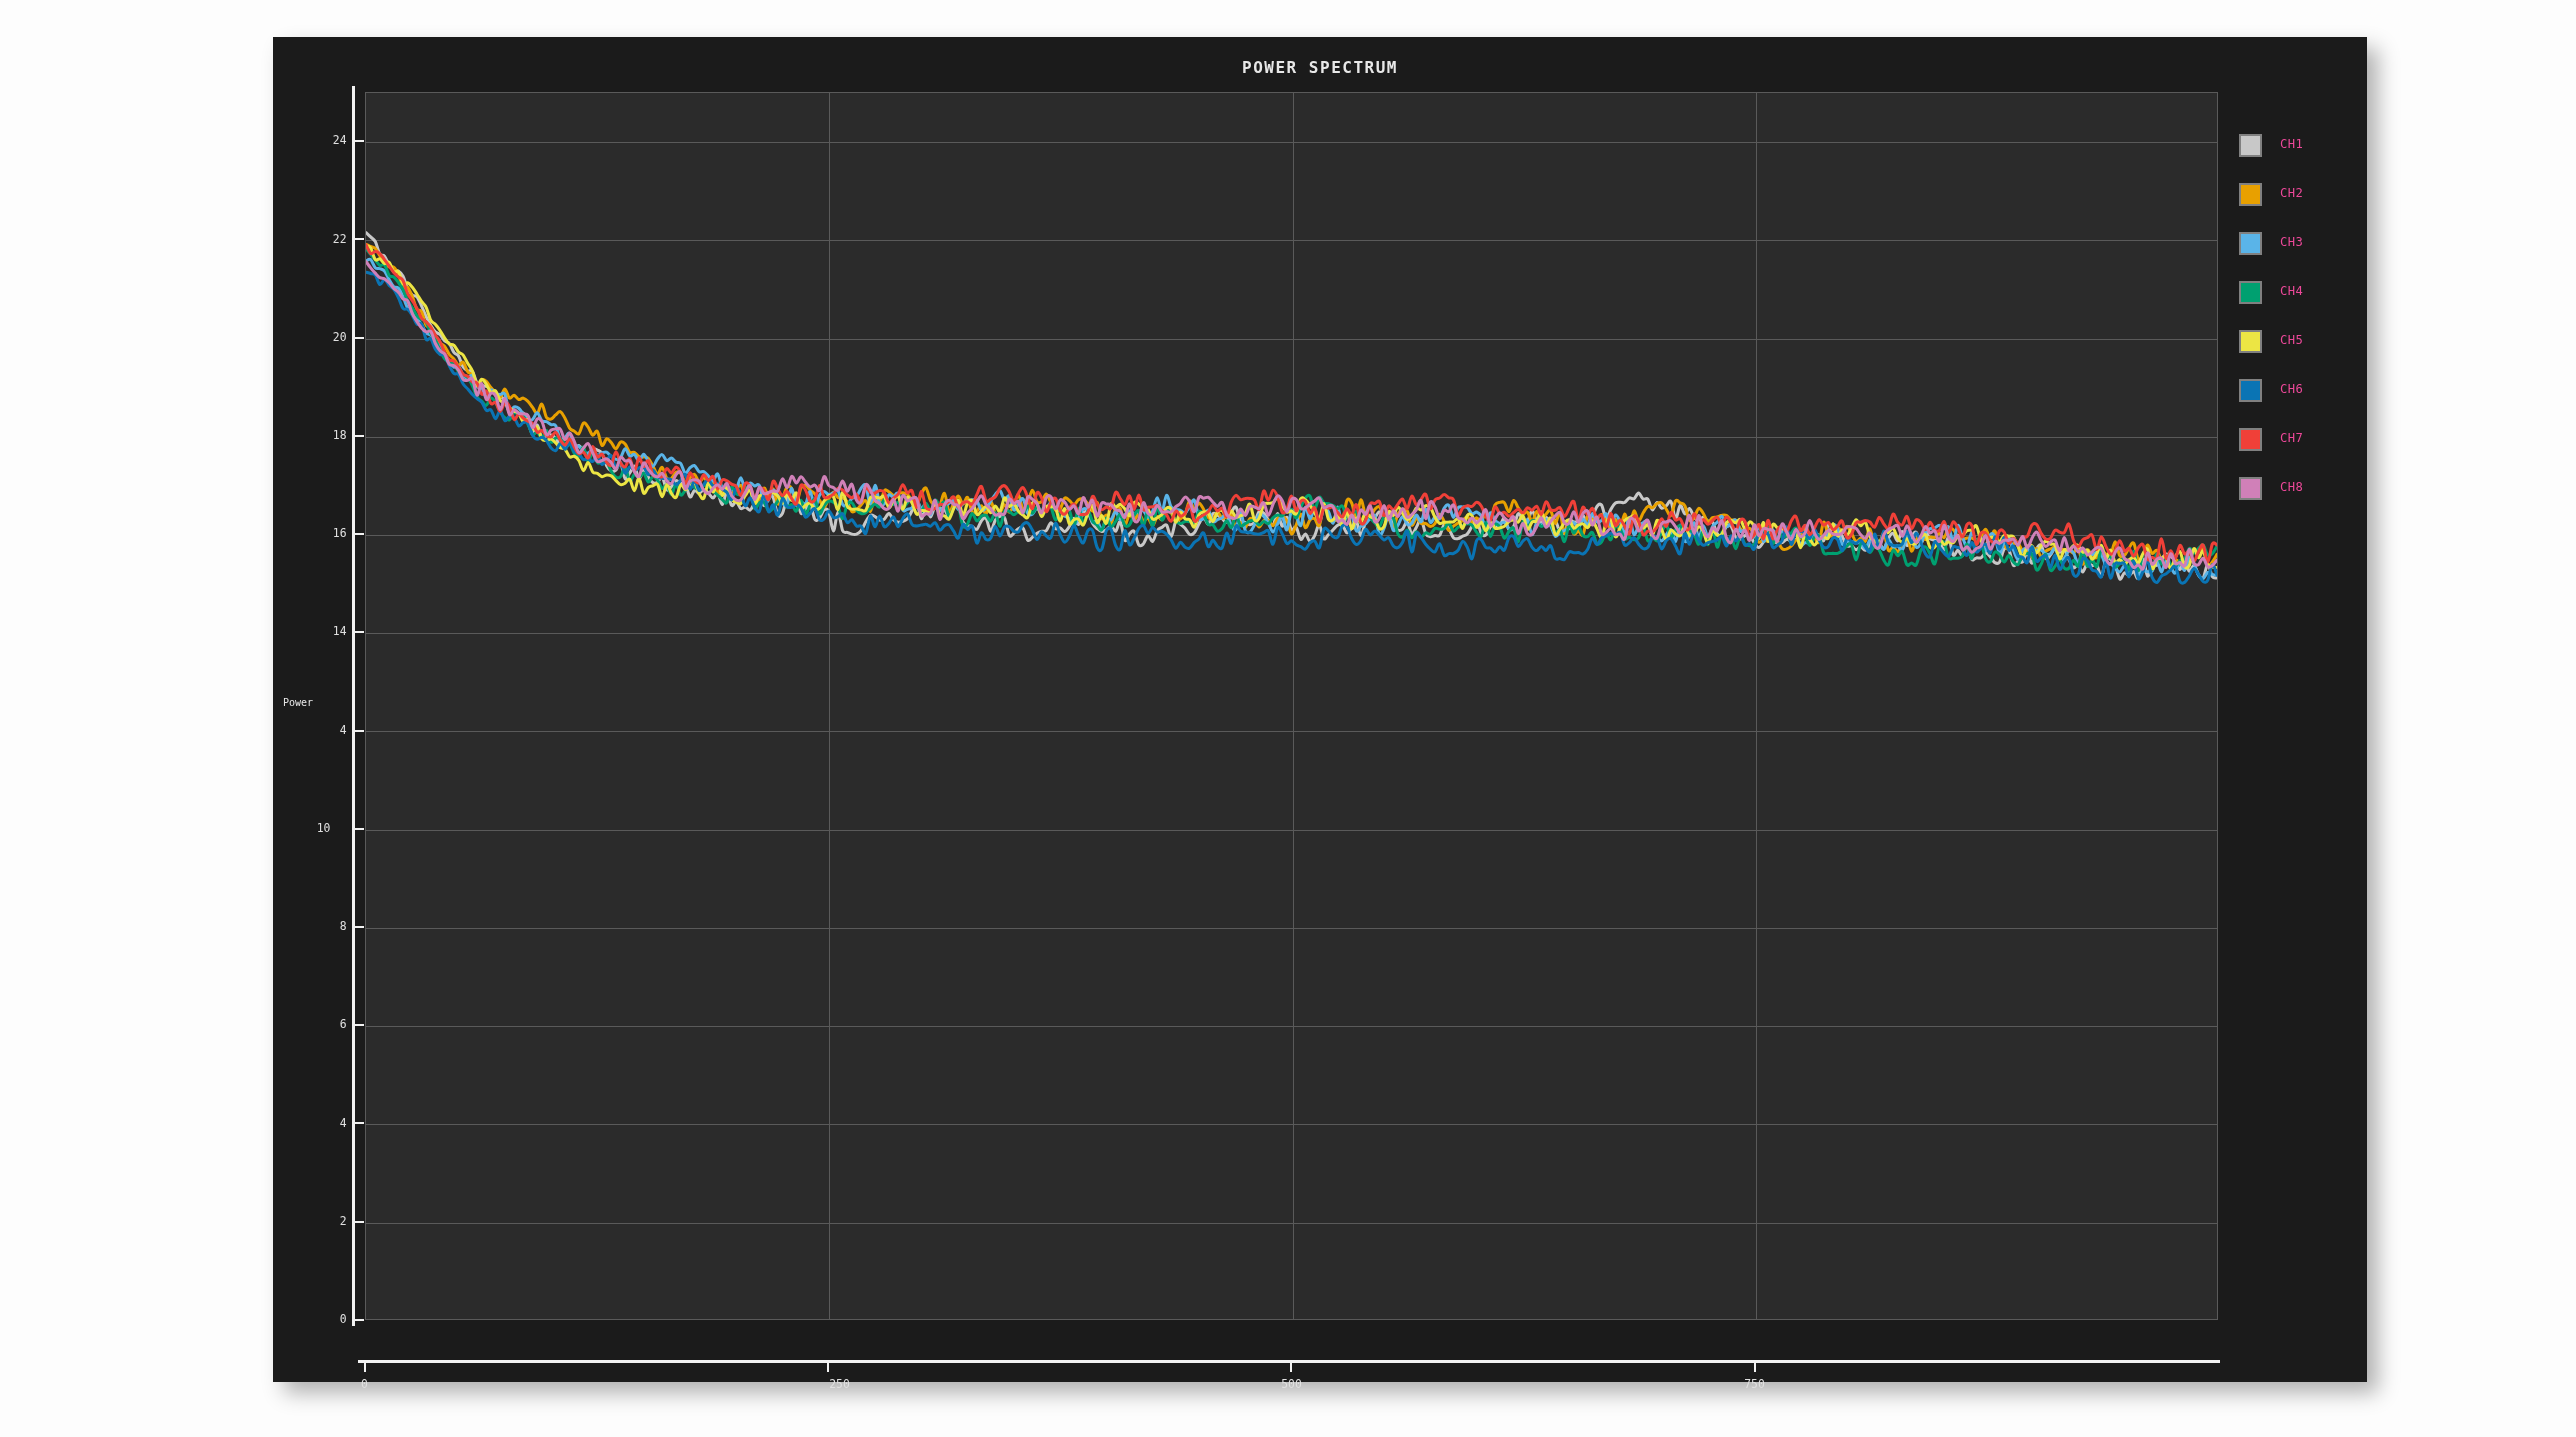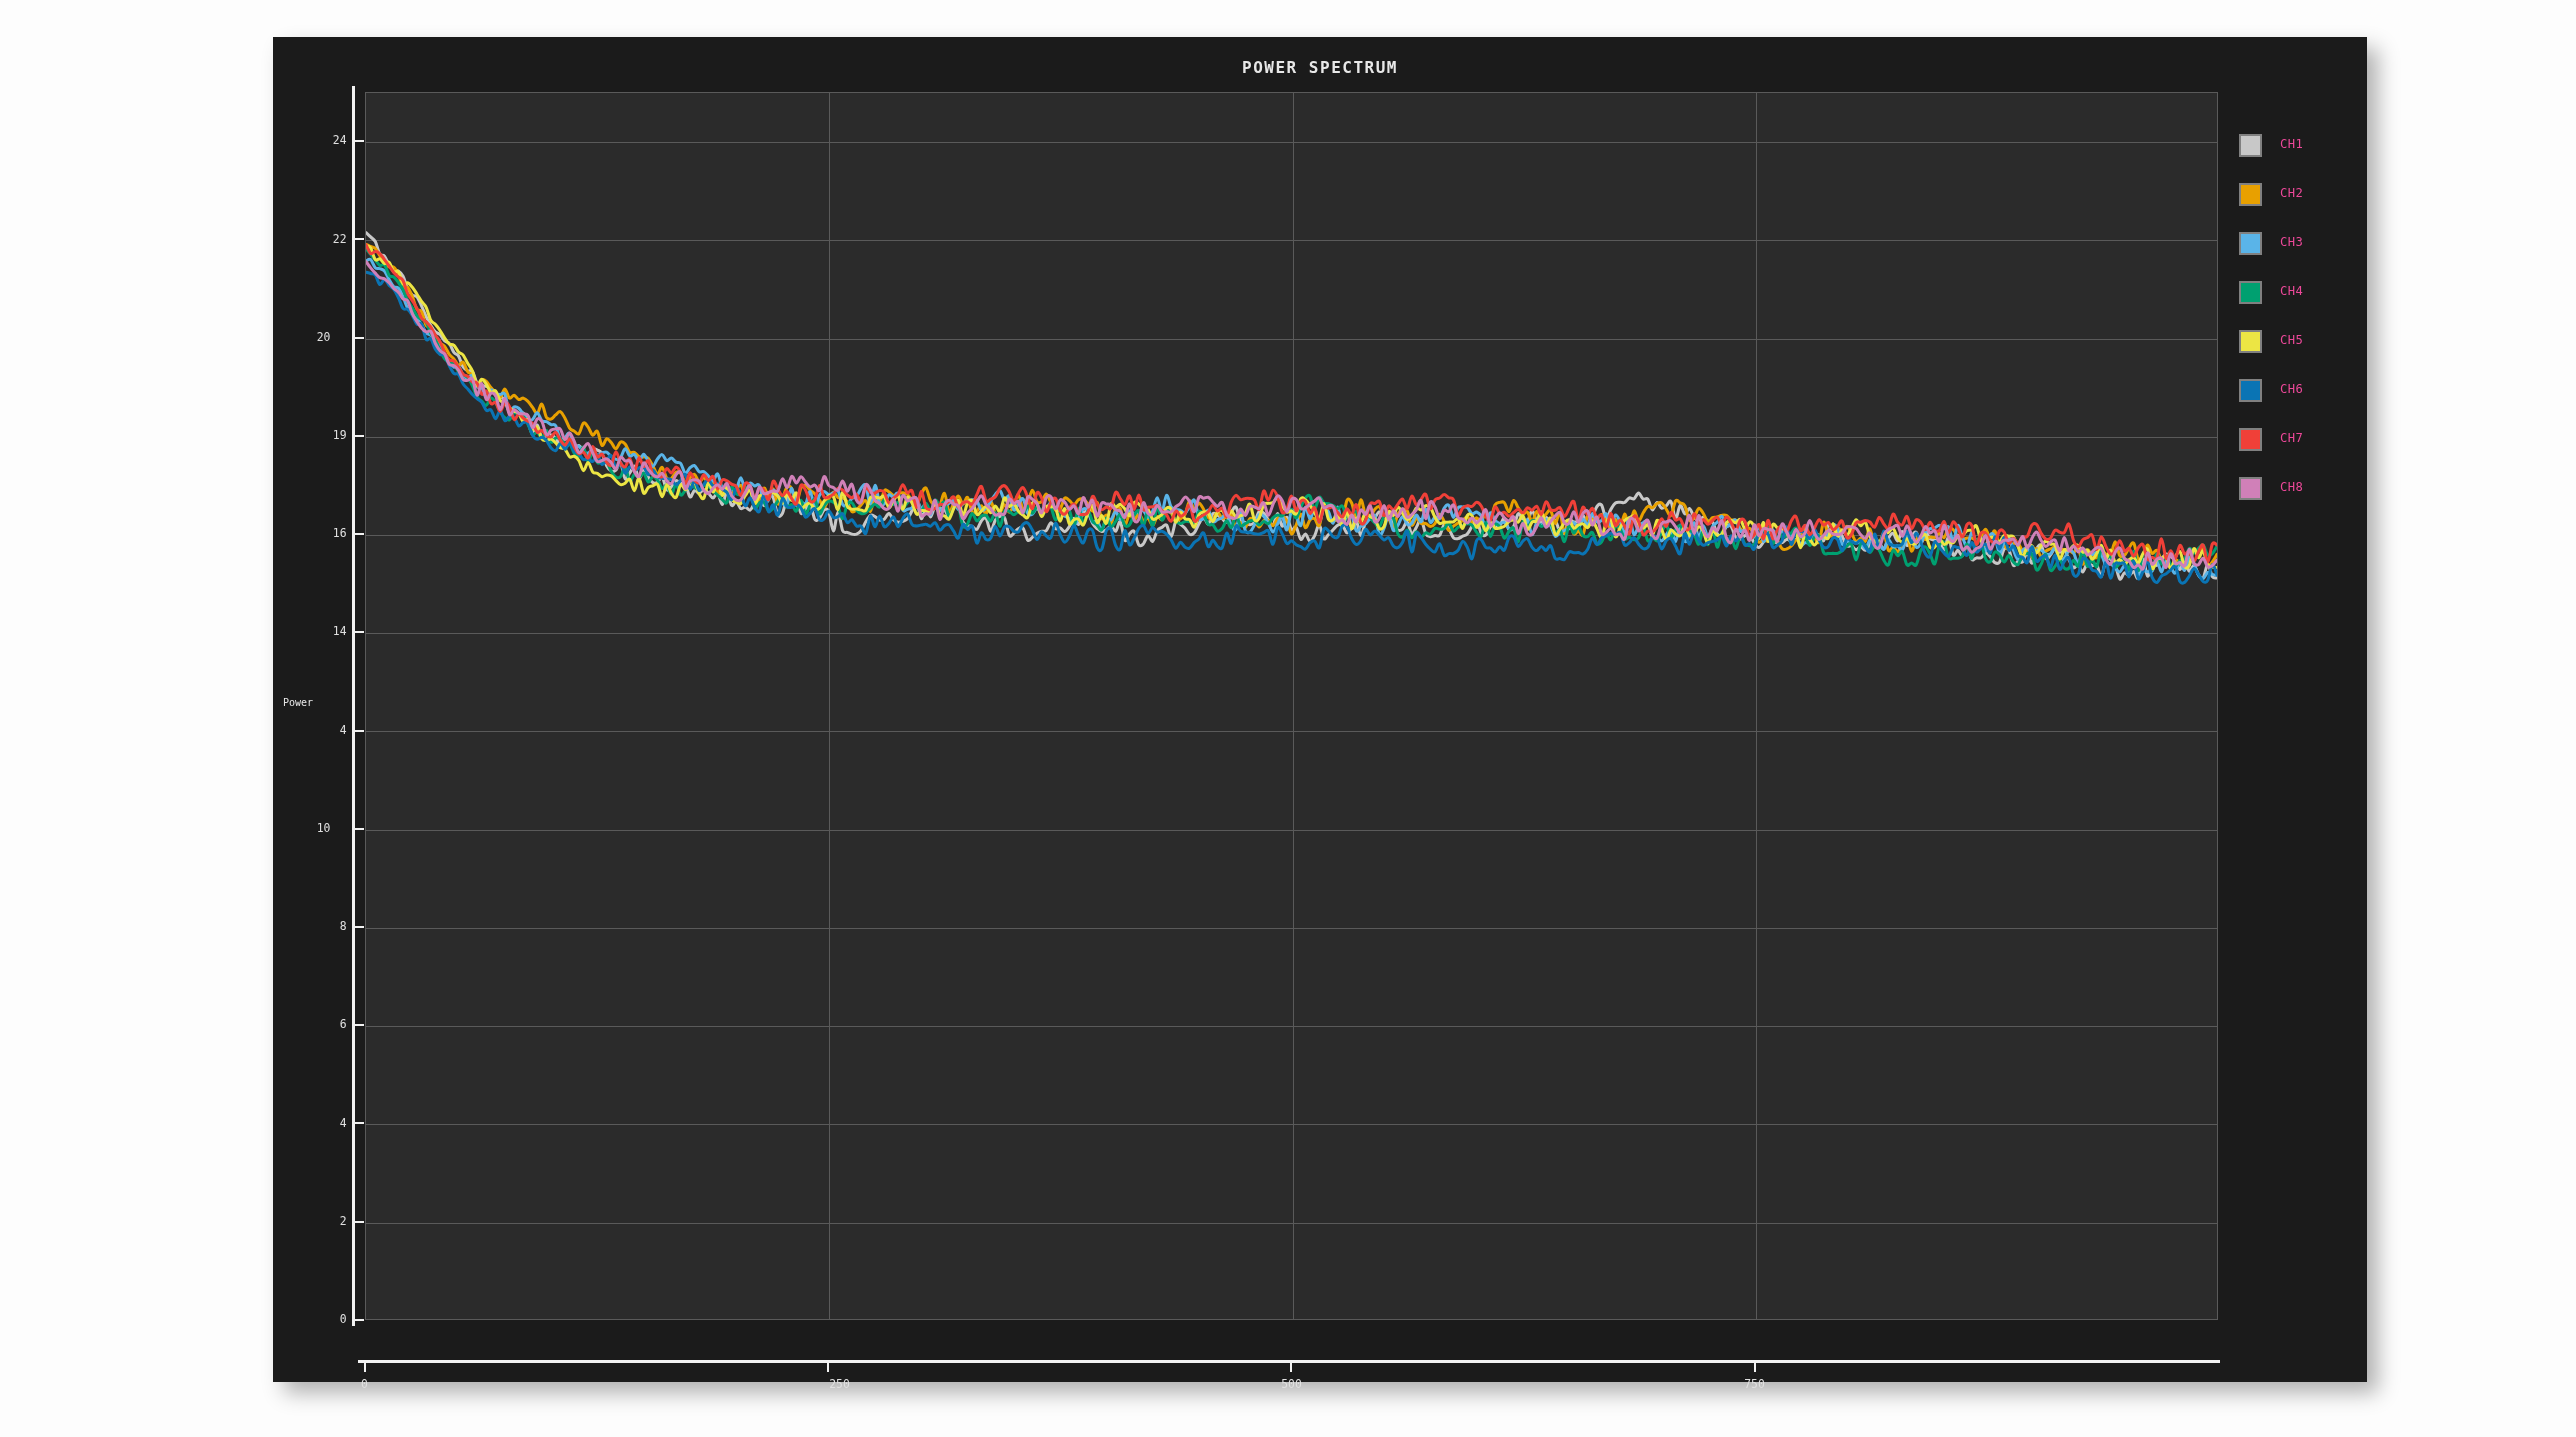--- a/index.html
+++ b/index.html
@@ -190,22 +190,22 @@
     <div id="ytick-labels">
         <div class="ytick-label" style="left: 27.5px; top: 1275px;">0</div>
         <div class="ytick-label" style="left: 27.5px; top: 1177px;">2</div>
         <div class="ytick-label" style="left: 27.5px; top: 1079px;">4</div>
         <div class="ytick-label" style="left: 27.5px; top: 980px;">6</div>
         <div class="ytick-label" style="left: 27.5px; top: 882px;">8</div>
         <div class="ytick-label" style="left: 27.5px; top: 784px; text-align: center;">10</div>
         <div class="ytick-label" style="left: 27.5px; top: 686px;">4</div>
         <div class="ytick-label" style="left: 27.5px; top: 587px;">14</div>
         <div class="ytick-label" style="left: 27.5px; top: 489px;">16</div>
-        <div class="ytick-label" style="left: 27.5px; top: 391px;">19</div>
-        <div class="ytick-label" style="left: 27.5px; top: 293px; text-align: center;">20</div>
+        <div class="ytick-label" style="left: 27.5px; top: 391px;">18</div>
+        <div class="ytick-label" style="left: 27.5px; top: 293px;">20</div>
         <div class="ytick-label" style="left: 27.5px; top: 195px;">22</div>
         <div class="ytick-label" style="left: 27.5px; top: 96px;">24</div>
       </div>
     <div id="xtick-marks">
         <div class="xtick-mark" style="left: 91px; top: 1323px;"></div>
         <div class="xtick-mark" style="left: 554px; top: 1323px;"></div>
         <div class="xtick-mark" style="left: 1017px; top: 1323px;"></div>
         <div class="xtick-mark" style="left: 1481px; top: 1323px;"></div>
       </div>
     <div id="xtick-labels">

